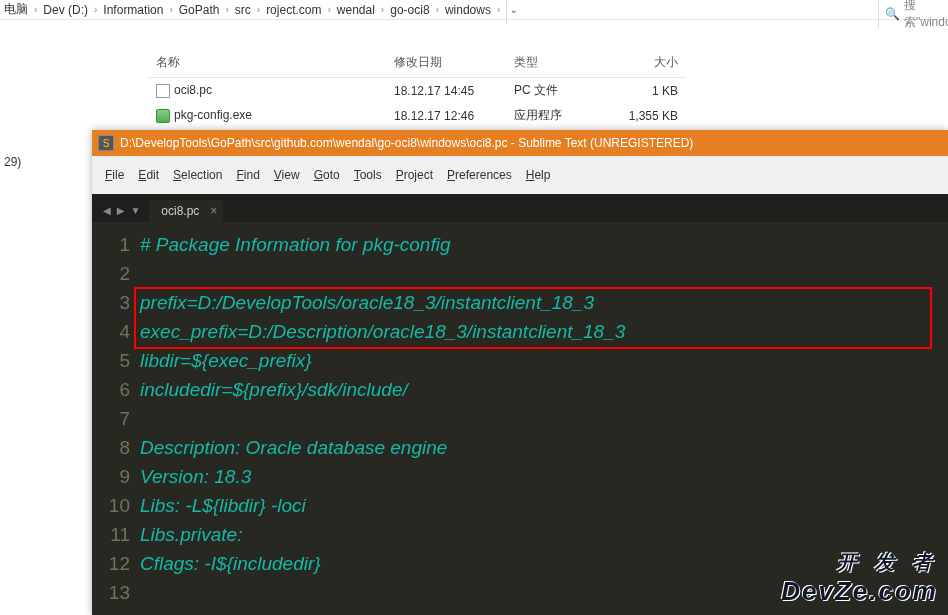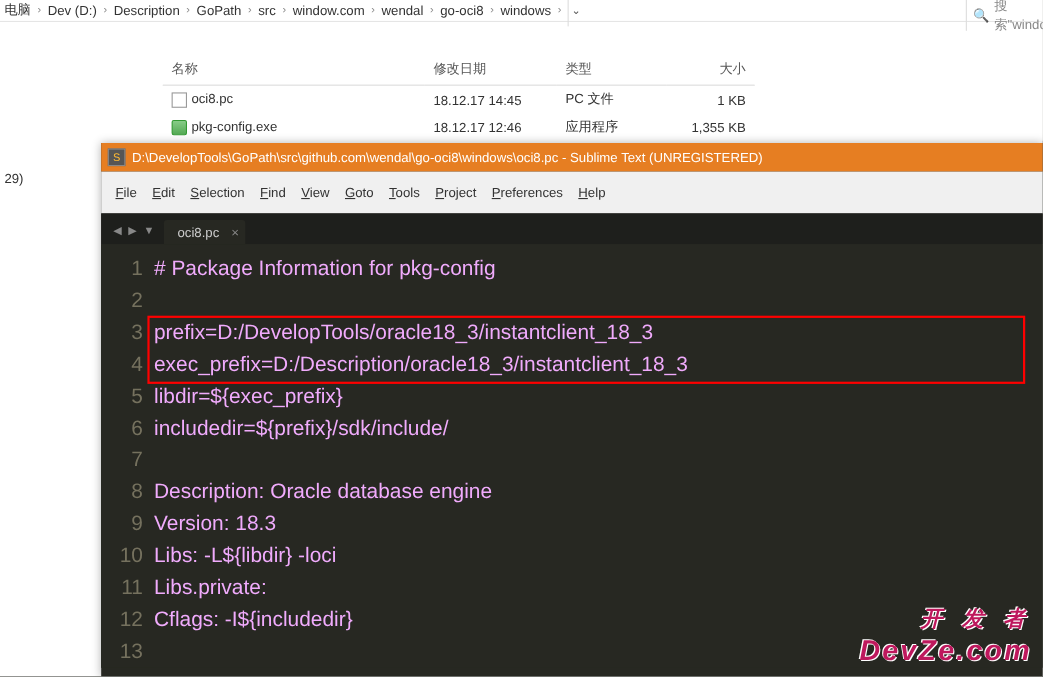--- a/index.html
+++ b/index.html
@@ -32,45 +32,45 @@
 .sublime-menu { height: 38px; background: #f0f0f0; display: flex; align-items: center; padding-left: 6px; font-size: 12px; color: #333; }
 .sublime-menu span { padding: 0 7px; cursor: default; }
 .sublime-menu span u { text-decoration: underline; }
 .tabbar { height: 28px; background: #1e1f1c; display: flex; align-items: flex-end; padding-left: 8px; }
 .tabbar .navbtn { color: #888; font-size: 10px; padding: 0 3px 6px; cursor: default;}
 .tab { background: #272822; color: #ccc; font-size: 12px; padding: 4px 24px 4px 12px; border-radius: 3px 3px 0 0; margin-left: 6px; position: relative; }
 .tab .close { position: absolute; right: 6px; top: 4px; color: #888; font-size: 12px;}
 .editor { display: flex; font-family: "Consolas", monospace; font-size: 19px; line-height: 29px; background: #272822; }
 .gutter { width: 48px; text-align: right; color: #75715e; padding-top: 8px; padding-right: 10px; background: #272822; }
 .gutter div { height: 29px; }
-.code { padding-top: 8px; color: #f0abfc; position: relative; flex: 1;}
+.code { padding-top: 8px; color: #14b8a6; position: relative; flex: 1; font-style: italic;}
 .code .line { height: 29px; white-space: pre; }
 .redbox { position: absolute; border: 2px solid #f00; }
 .redbox1 { top: 65px; left: -6px; width: 798px; height: 62px; }
 
 
-.watermark { position: absolute; right: 10px; bottom: 8px; font-size: 26px; color: #be185d; font-weight: bold; font-style: italic; text-shadow: 1px 1px 0 #fff, -1px -1px 0 #fff; letter-spacing: 2px;}
+.watermark { position: absolute; right: 10px; bottom: 8px; font-size: 26px; color: #0f172a; font-weight: bold; font-style: italic; text-shadow: 1px 1px 0 #fff, -1px -1px 0 #fff; letter-spacing: 2px;}
 .watermark .cn { font-size: 20px; display: block; text-align: right; letter-spacing: 6px;}
 </style>
 </head>
 <body>
 
 <div class="explorer">
   <div class="breadcrumb">
       <span class="crumb">电脑</span>
       <span class="sep">›</span>
       <span class="crumb">Dev (D:)</span>
       <span class="sep">›</span>
-      <span class="crumb">Description</span>
+      <span class="crumb">Information</span>
       <span class="sep">›</span>
       <span class="crumb">GoPath</span>
       <span class="sep">›</span>
       <span class="crumb">src</span>
       <span class="sep">›</span>
-      <span class="crumb">window.com</span>
+      <span class="crumb">roject.com</span>
       <span class="sep">›</span>
       <span class="crumb">wendal</span>
       <span class="sep">›</span>
       <span class="crumb">go-oci8</span>
       <span class="sep">›</span>
       <span class="crumb">windows</span>
       <span class="sep">›</span>
       <span class="dropdown">⌄</span>
     </div>
   <div class="searchbox">

